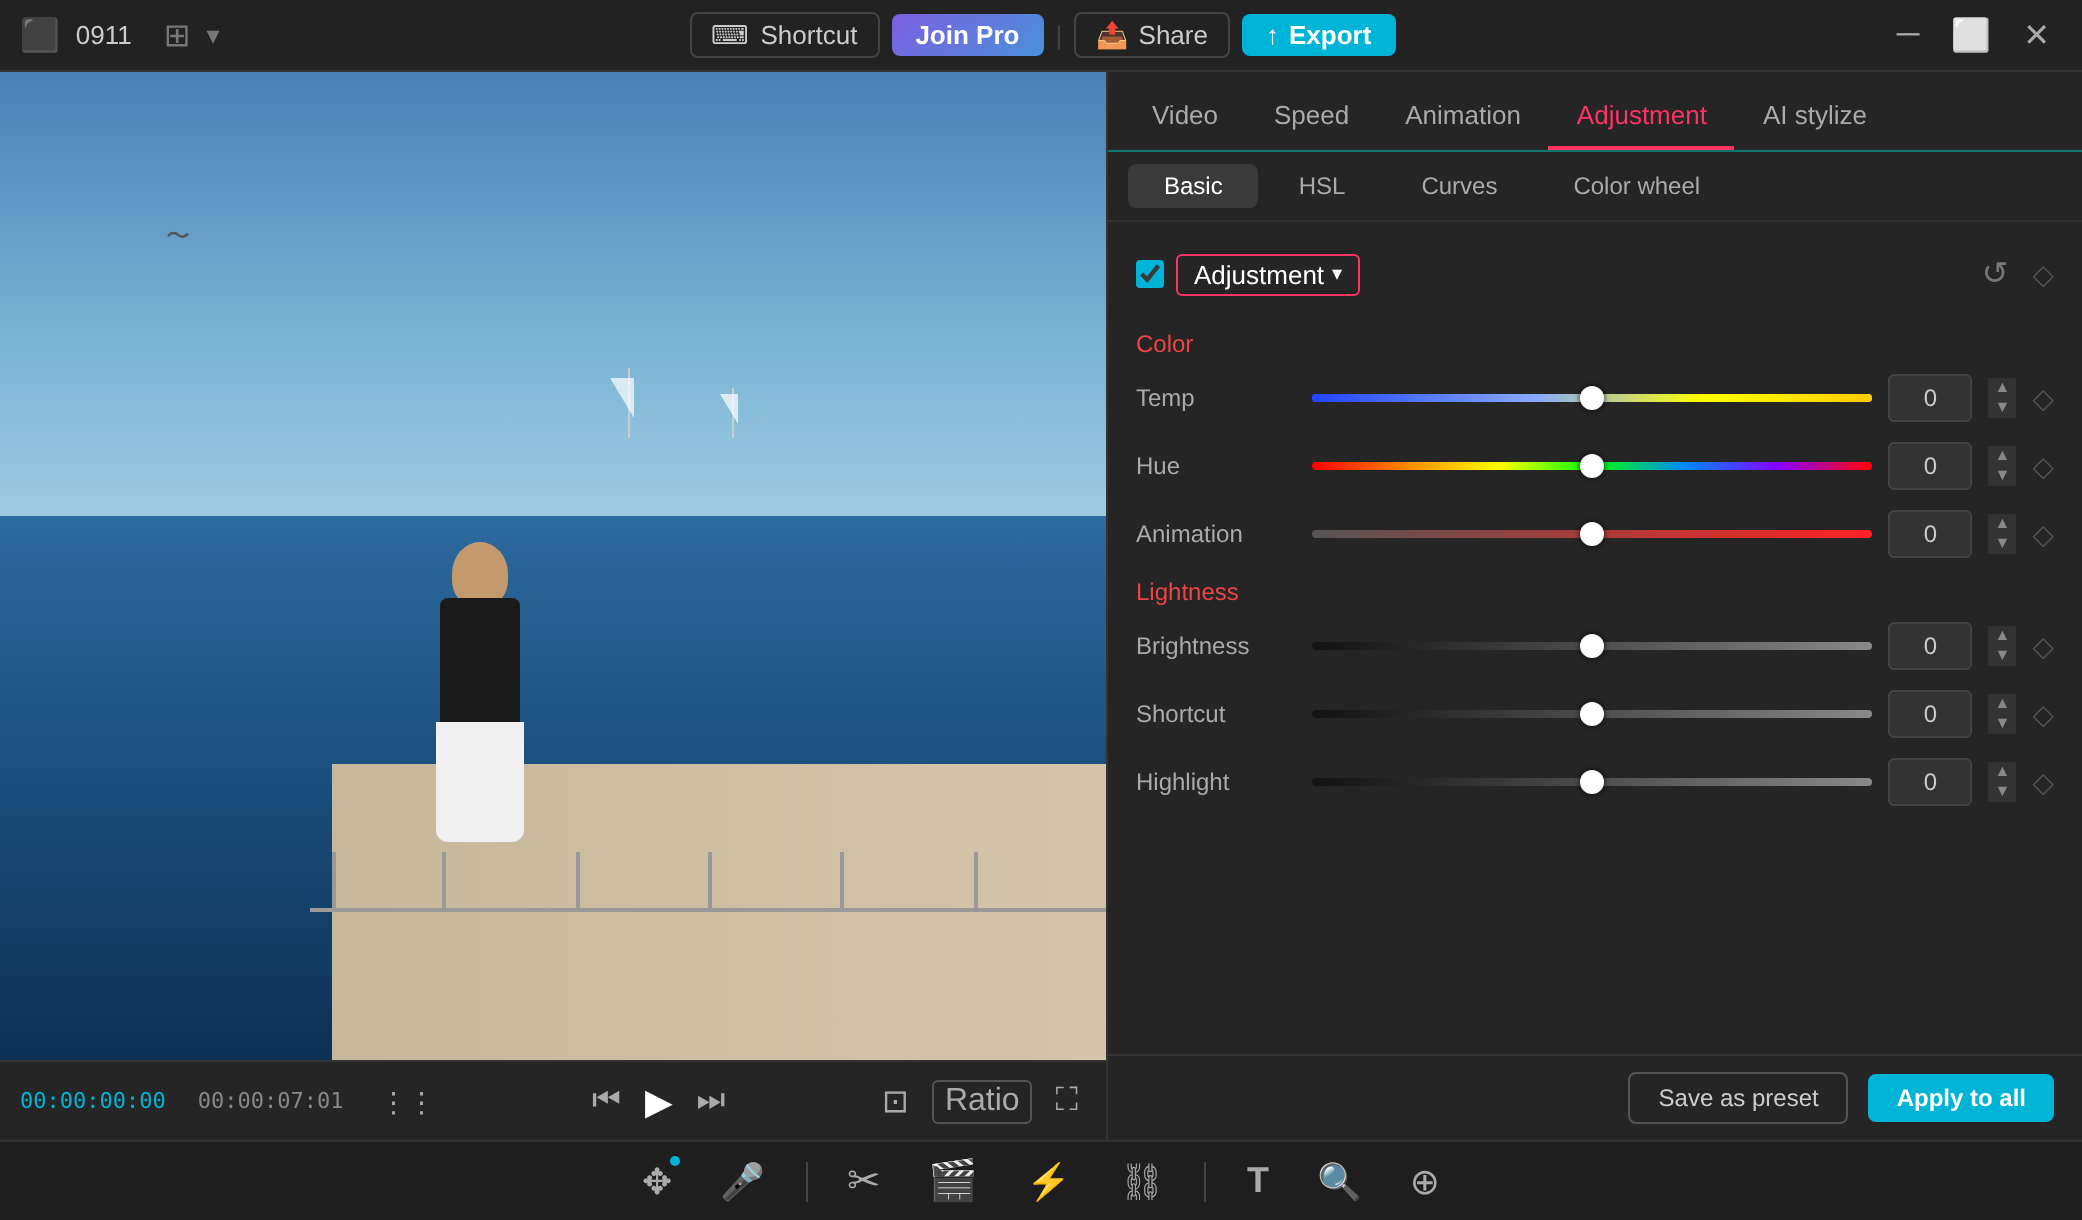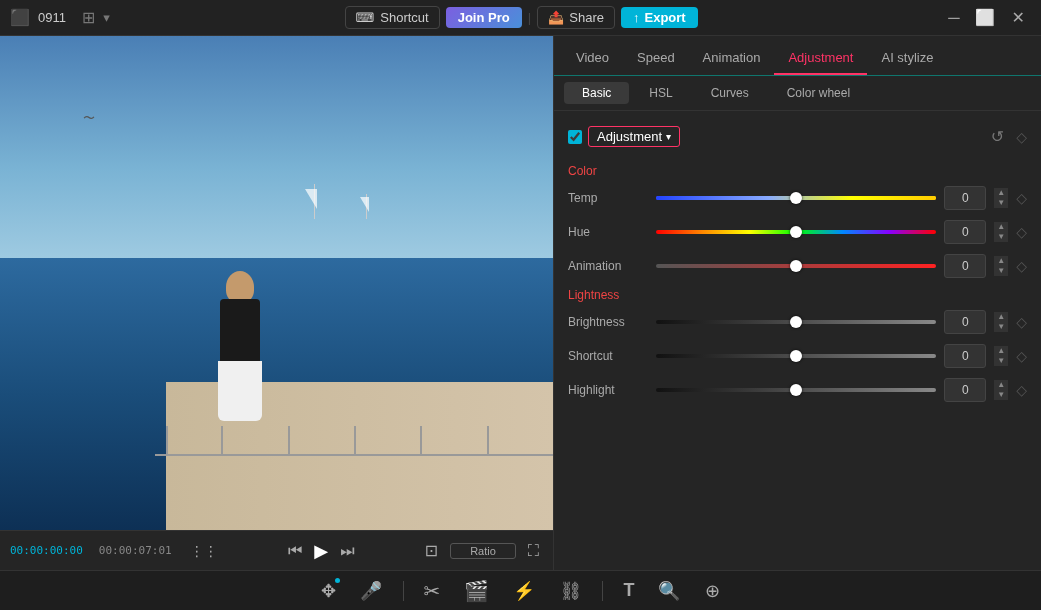--- a/index.html
+++ b/index.html
@@ -236,22 +236,22 @@
       display: flex;
       align-items: center;
       gap: 8px;
       margin-left: auto;
     }
     .ratio-btn {
       background: transparent;
       border: 1px solid #555;
       border-radius: 3px;
       color: #aaa;
-      padding: 1px 19px;
-      font-size: 11px;
+      padding: 1px 5px;
+      font-size: 16px;
       cursor: pointer;
     }
 
     
     .right-panel {
       flex: 1;
       display: flex;
       flex-direction: column;
       background: #252525;
     }
@@ -738,20 +738,28 @@
           </div>
           <div class="slider-stepper">
             <button class="stepper-btn">▲</button>
             <button class="stepper-btn">▼</button>
           </div>
           <span class="diamond-icon">◇</span>
         </div>
       </div>
     </div>
 
+    <div class="adj-footer">
+      <button class="save-preset-btn">
+        <span>Save as preset</span>
+      </button>
+      <button class="apply-to-btn">
+        <span>Apply to all</span>
+      </button>
+    </div>
   </div>
 </div>
 
 <div class="bottom-toolbar">
   <button class="tool-btn">
     <span>✥</span>
     <span class="dot"></span>
   </button>
   <button class="tool-btn">
     <span>🎤</span>

